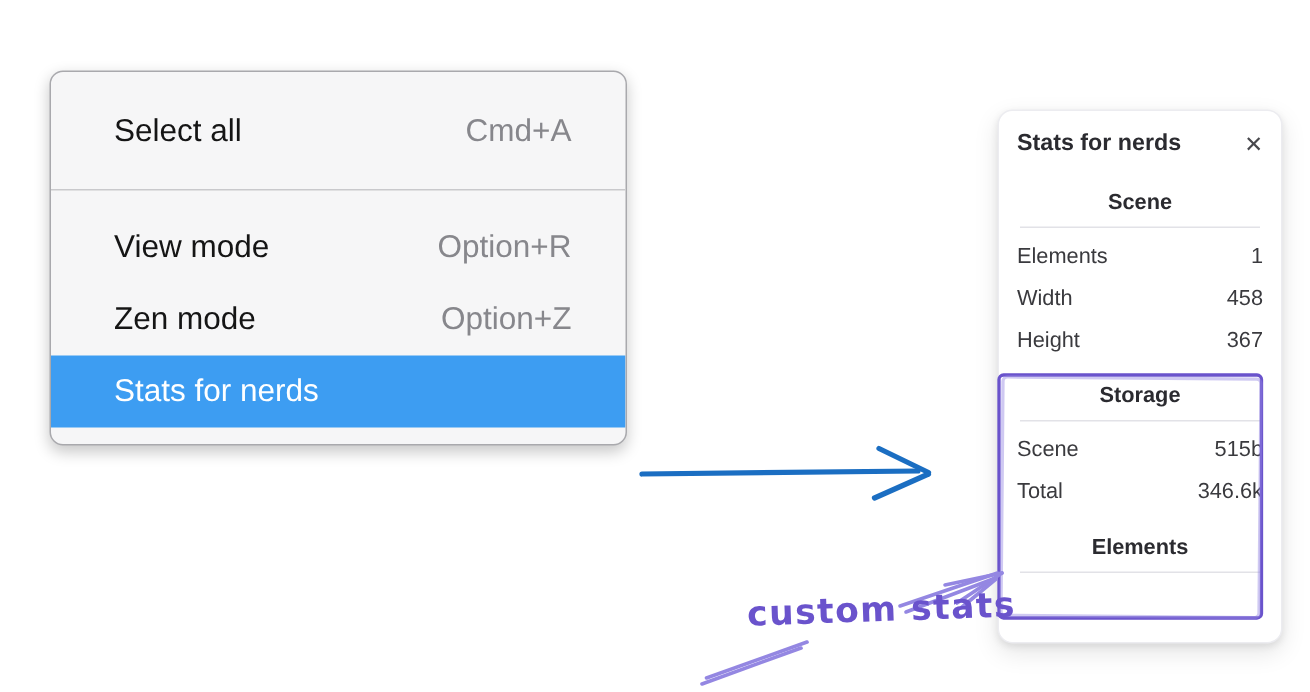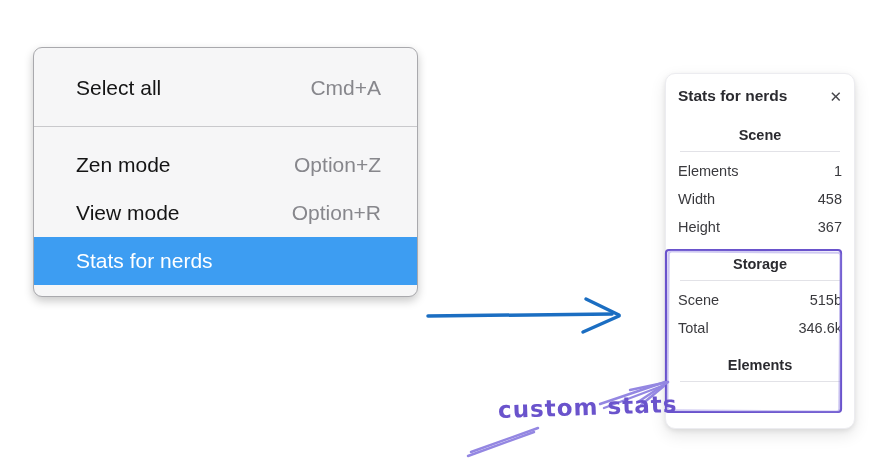--- a/index.html
+++ b/index.html
@@ -72,26 +72,26 @@
 <div class="menu">
   <div class="menu-group-top">
     <div class="menu-item">
       <span>Select all</span>
       <span class="shortcut">Cmd+A</span>
     </div>
   </div>
   <div class="menu-divider"></div>
   <div class="menu-group">
     <div class="menu-item">
+      <span>View mode</span>
+      <span class="shortcut">Option+R</span>
+    </div>
+    <div class="menu-item">
       <span>Zen mode</span>
       <span class="shortcut">Option+Z</span>
-    </div>
-    <div class="menu-item">
-      <span>View mode</span>
-      <span class="shortcut">Option+R</span>
     </div>
     <div class="menu-item highlighted" style="background: rgb(61, 157, 242);">
       <span>Stats for nerds</span>
     </div>
   </div>
 </div>
 
 <div class="panel">
   <div class="panel-header">
     <span class="panel-title">Stats for nerds</span>

